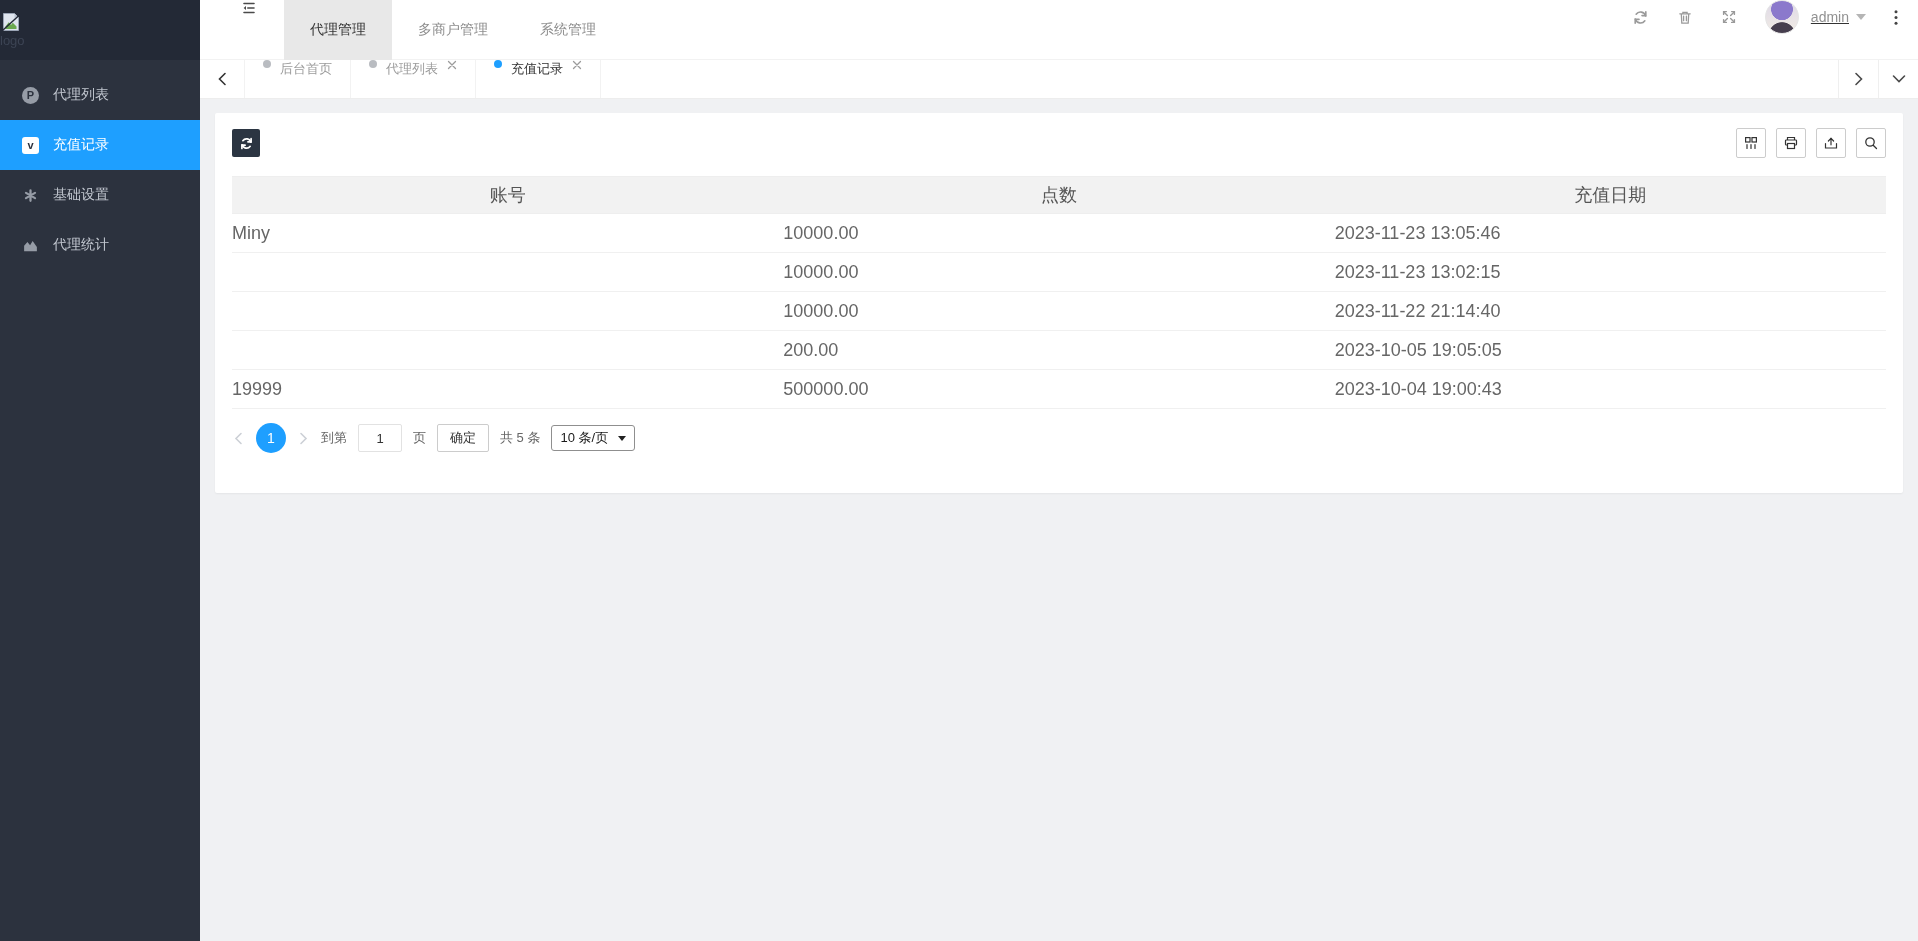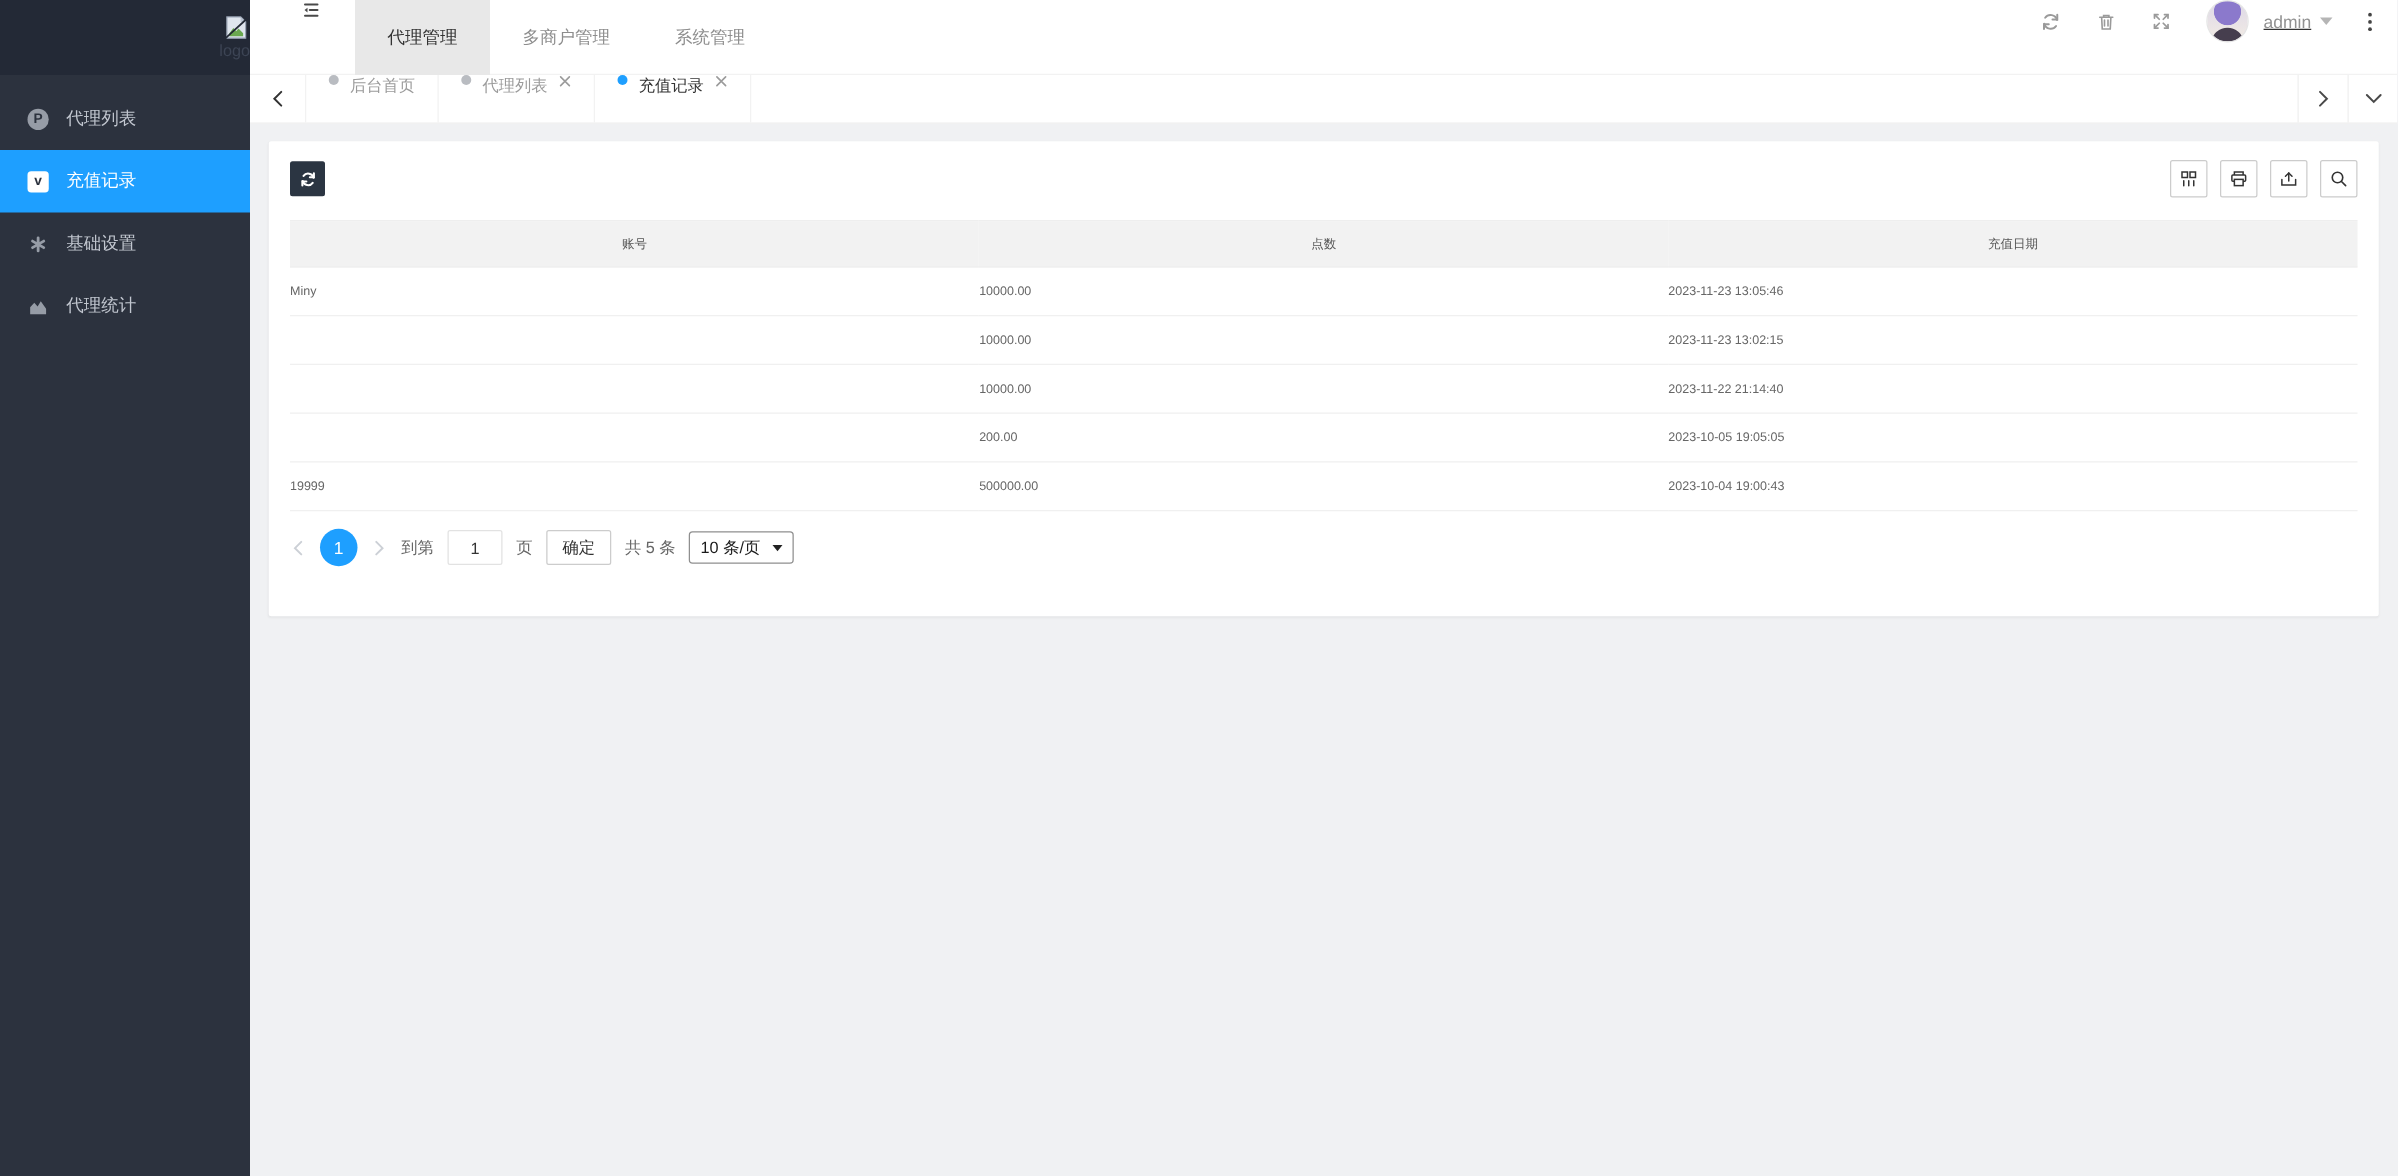--- a/index.html
+++ b/index.html
@@ -8,21 +8,21 @@
     font-family:"Liberation Sans", sans-serif;
     display:flex;
     background:#f0f1f3;
     overflow:hidden;
     color:#333;
   }
   svg { display:block; }
 
   
   .sidebar { width:200px; flex-shrink:0; background:#2c323e; display:flex; flex-direction:column; }
-  .logo-area { height:60px; background:#232936; display:flex; flex-direction:column; align-items:flex-end; justify-content:center; }
+  .logo-area { height:60px; background:#232936; display:flex; flex-direction:column; align-items:flex-start; justify-content:center; }
   .logo-text { color:#3c4454; font-size:13px; margin-top:1px; }
   .side-menu { padding-top:10px; }
   .menu-item { height:50px; display:flex; align-items:center; padding-left:22px; gap:14px;
                color:#c2c7d0; font-size:14px; cursor:pointer; }
   .menu-item.active { background:#1e9fff; color:#fff; }
   .glyph-badge { width:17px; height:17px; display:flex; align-items:center; justify-content:center;
                  font-size:11px; font-weight:bold; flex-shrink:0; }
   .icon-p { border-radius:50%; background:#969ca6; color:#2c323e; }
   .icon-v { border-radius:3px; background:#ffffff; color:#2c323e; }
   .icon-gray { color:#969ca6; }
@@ -63,21 +63,21 @@
   
   .content { flex:1; padding:14px 15px 0 15px; overflow:hidden; }
   .card { background:#fff; border-radius:2px; box-shadow:0 1px 2px rgba(0,0,0,.05); padding:15px 17px 40px 17px; }
   .card-toolbar { display:flex; align-items:center; margin-bottom:18px; }
   .refresh-btn { width:28px; height:28px; background:#2b3542; border-radius:2px; color:#fff;
                  display:flex; align-items:center; justify-content:center; cursor:pointer; }
   .toolbar-right { margin-left:auto; display:flex; gap:10px; }
   .tool-btn { width:30px; height:30px; border:1px solid #ccc; border-radius:2px; background:#fff; color:#333;
               display:flex; align-items:center; justify-content:center; cursor:pointer; }
 
-  table { width:100%; border-collapse:collapse; font-size:10px; table-layout:fixed; }
+  table { width:100%; border-collapse:collapse; font-size:18px; table-layout:fixed; }
   thead th { background:#f2f2f2; color:#555; font-weight:normal; height:37px;
              border-top:1px solid #eee; border-bottom:1px solid #eee; text-align:center; }
   tbody td { height:39px; border-bottom:1px solid #f0f0f0; color:#666; text-align:left; }
 
   .pagination { margin-top:14px; display:flex; align-items:center; gap:11px; font-size:13px; color:#666; }
   .page-arrow { color:#ccd0d6; display:flex; cursor:pointer; padding:0 2px; }
   .page-current { width:30px; height:30px; border-radius:50%; background:#1e9fff; color:#fff;
                   display:flex; align-items:center; justify-content:center; font-size:14px; cursor:pointer; }
   .goto-input { width:44px; height:28px; border:1px solid #e2e2e2; border-radius:2px; text-align:center;
                 font-size:13px; color:#333; outline:none; font-family:"Liberation Sans",sans-serif; }

